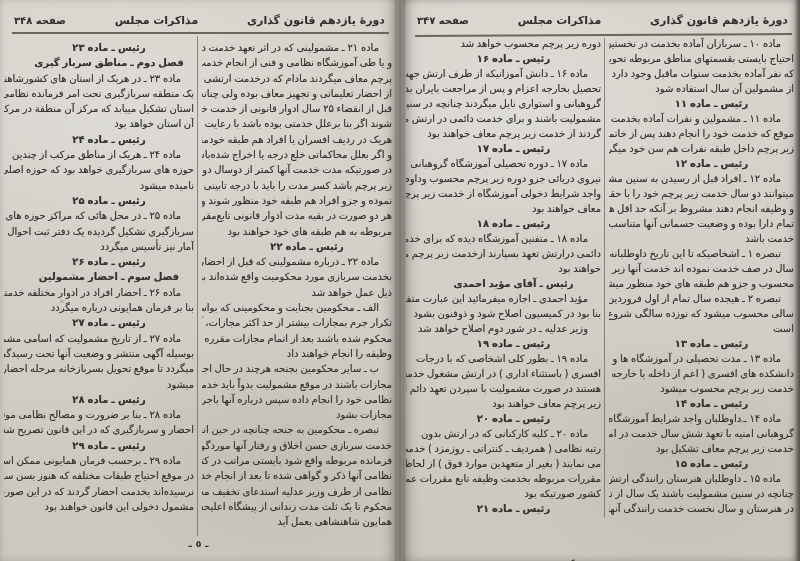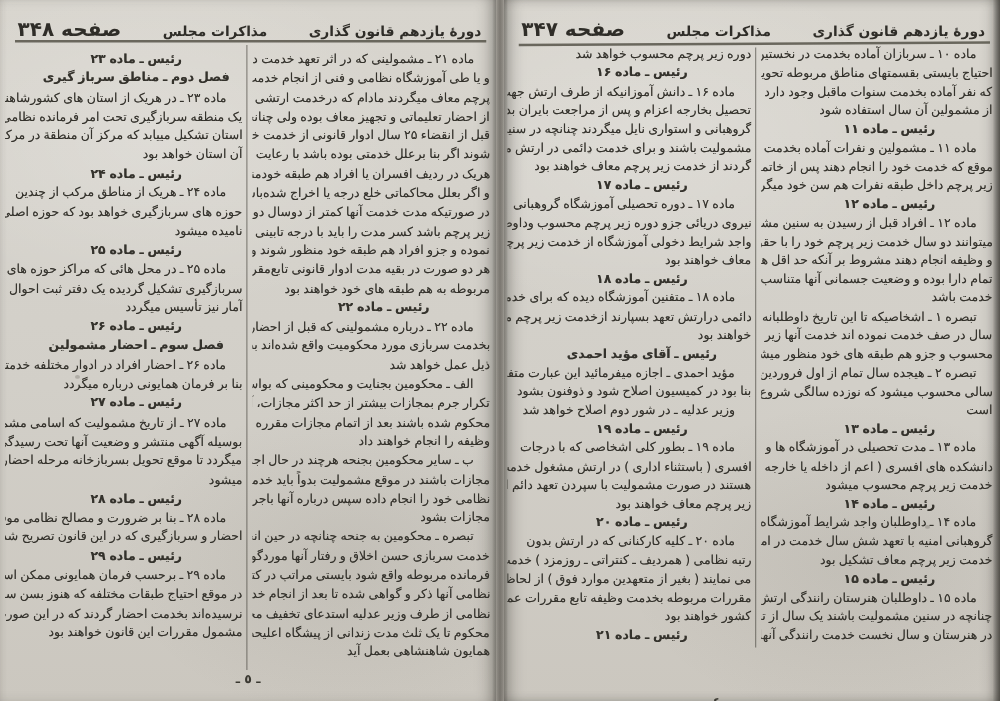--- a/index.html
+++ b/index.html
@@ -15,21 +15,21 @@
         color:#34322c;}
   .page-left{left:0;width:397px;
         box-shadow:inset -10px 0 14px -8px rgba(40,38,33,.55), inset 4px 0 8px -6px rgba(40,38,33,.3);}
   .page-right{left:403px;width:397px;
         box-shadow:inset 10px 0 14px -8px rgba(40,38,33,.55), inset -8px 0 10px -4px rgba(40,38,33,.5);}
   .gutter{position:absolute;left:394px;top:0;width:12px;height:561px;
         background:linear-gradient(90deg,rgba(50,47,42,.05),rgba(50,47,42,.45) 50%,rgba(50,47,42,.08));}
   .phead{position:absolute;top:14px;left:14px;right:12px;display:flex;direction:rtl;
         justify-content:space-between;align-items:baseline;font-size:11px;font-weight:bold;
         color:#2f2d28;}
-  .phead .pnum{font-size:16px;text-align:right;}
+  .phead .pnum{font-size:10px;text-align:right;}
   .hrule{position:absolute;left:12px;right:8px;height:2px;background:#565349;opacity:.85;}
   .page-left  .hrule{top:32px;}
   .page-right .hrule{top:34px;transform:rotate(-0.3deg);}
   .vdiv{position:absolute;width:1px;background:rgba(70,67,60,.55);}
   .page-left  .vdiv{left:197px;top:36px;height:500px;}
   .page-right .vdiv{left:201px;top:38px;height:480px;}
   .col{position:absolute;direction:rtl;font-size:10px;word-spacing:-0.5px;
        text-shadow:0 0 0.5px rgba(40,38,30,.45);}
   .page-left  .col{top:40px;}
   .page-right .col{top:36px;}
@@ -120,21 +120,21 @@
         <div class="tl c">رئیس ـ ماده ۱۹</div>
         <div class="tl p">ماده ۱۹ ـ بطور کلی اشخاصی که با درجات</div>
         <div class="tl f">افسری ( باستثناء اداری ) در ارتش مشغول خدمت</div>
         <div class="tl f">هستند در صورت مشمولیت با سپردن تعهد دائم ازخدمت</div>
         <div class="tl e">زیر پرچم معاف خواهند بود</div>
         <div class="tl c">رئیس ـ ماده ۲۰</div>
         <div class="tl p">ماده ۲۰ ـ کلیه کارکنانی که در ارتش بدون</div>
         <div class="tl f">رتبه نظامی ( همردیف ـ کنتراتی ـ روزمزد ) خدمت</div>
         <div class="tl f">می نمایند ( بغیر از متعهدین موارد فوق ) از لحاظ</div>
         <div class="tl f">مقررات مربوطه بخدمت وظیفه تابع مقررات عمومی</div>
-        <div class="tl e">کشور خواهند بود</div>
+        <div class="tl e">کشور صورتیکه بود</div>
         <div class="tl c">رئیس ـ ماده ۲۱</div>
       </div>
     <div class="fmark">ـ ٤ ـ</div>
     <div class="edge-right"></div>
   </div>
 
   <div class="page page-left">
     <div class="phead">
       <span>دورهٔ یازدهم قانون گذاری</span>
       <span>مذاکرات مجلس</span>
@@ -200,21 +200,21 @@
         <div class="tl f">بوسیله آگهی منتشر و وضعیت آنها تحت رسیدگی‌واقع</div>
         <div class="tl f">میگردد تا موقع تحویل بسربازخانه مرحله احضارنامیده</div>
         <div class="tl e">میشود</div>
         <div class="tl c">رئیس ـ ماده ۲۸</div>
         <div class="tl p">ماده ۲۸ ـ بنا بر ضرورت و مصالح نظامی موقع</div>
         <div class="tl f">احضار و سربازگیری که در این قانون تصریح شده</div>
         <div class="tl c">رئیس ـ ماده ۲۹</div>
         <div class="tl p">ماده ۲۹ ـ برحسب فرمان همایونی ممکن است</div>
         <div class="tl f">در موقع احتیاج طبقات مختلفه که هنوز بسن سربازی</div>
         <div class="tl f">نرسیده‌اند بخدمت احضار گردند که در این صورت</div>
-        <div class="tl e">مشمول مقررات این قانون خواهند بود</div>
+        <div class="tl e">مشمول دخولی این قانون خواهند بود</div>
       </div>
     <div class="fmark">ـ ٥ ـ</div>
   </div>
 
   <div class="gutter"></div>
 
   <div class="speck" style="left:60px;top:300px;width:4px;height:3px;"></div>
   <div class="speck" style="left:470px;top:120px;width:3px;height:3px;"></div>
   <div class="speck" style="left:740px;top:420px;width:4px;height:3px;"></div>
 </div>

